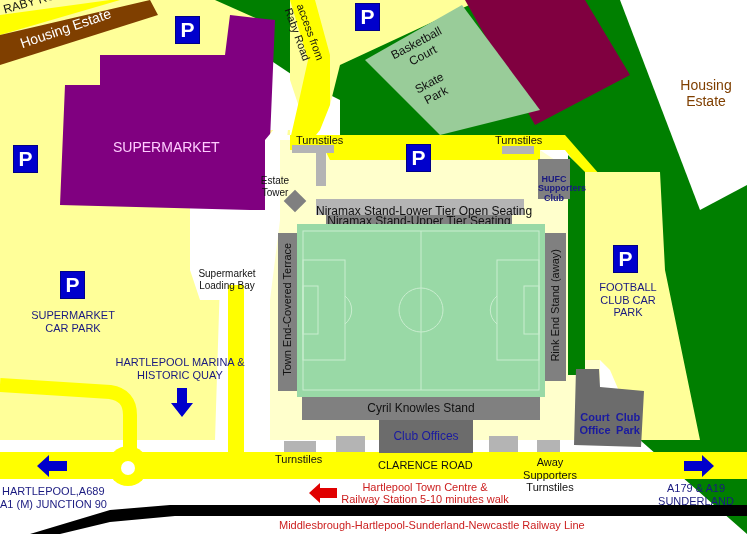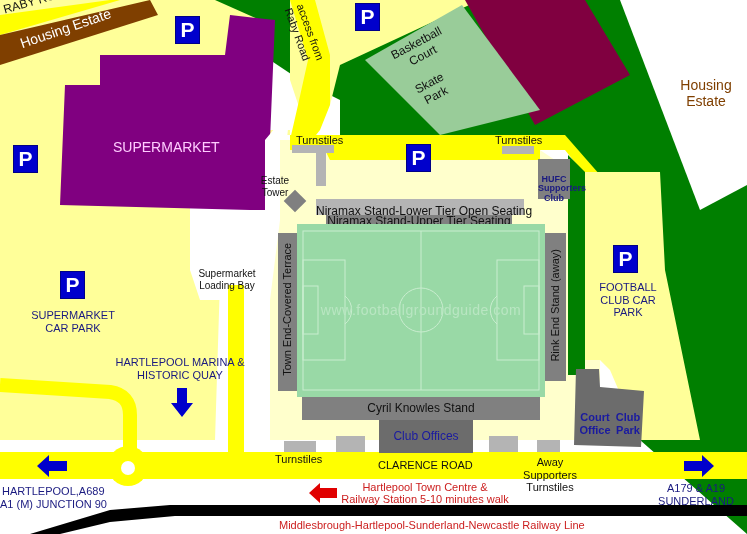--- a/index.html
+++ b/index.html
@@ -112,21 +112,20 @@
       <line x1="124" y1="7" x2="124" y2="166"></line>
       <circle cx="124" cy="86" r="22"></circle>
       <rect x="6" y="36" width="42" height="100"></rect>
       <rect x="6" y="62" width="15" height="48"></rect>
       <path d="M48,72 A18,18 0 0 1 48,100"></path>
       <rect x="200" y="36" width="42" height="100"></rect>
       <rect x="227" y="62" width="15" height="48"></rect>
       <path d="M200,72 A18,18 0 0 0 200,100"></path>
     </g>
   </svg>
-  <div class="lbl center" style="left:0;top:78px;width:248px;font-size:14px;color:#b9e6c2;letter-spacing:0.5px;">www.footballgroundguide.com</div>
 </div>
 
 <div class="gray" style="left:545px;top:233px;width:21px;height:148px;">
   <div class="lbl" style="left:-60px;top:66px;width:140px;text-align:center;font-size:11px;color:#111;transform:rotate(-90deg);">Rink End Stand (away)</div>
 </div>
 
 <div class="gray center" style="left:302px;top:397px;width:238px;height:23px;">
   <div class="lbl" style="position:static;font-size:12px;color:#111;line-height:23px;">Cyril Knowles Stand</div>
 </div>
 <div class="abs center" style="left:379px;top:420px;width:94px;height:33px;background:#6c6c6c;">

